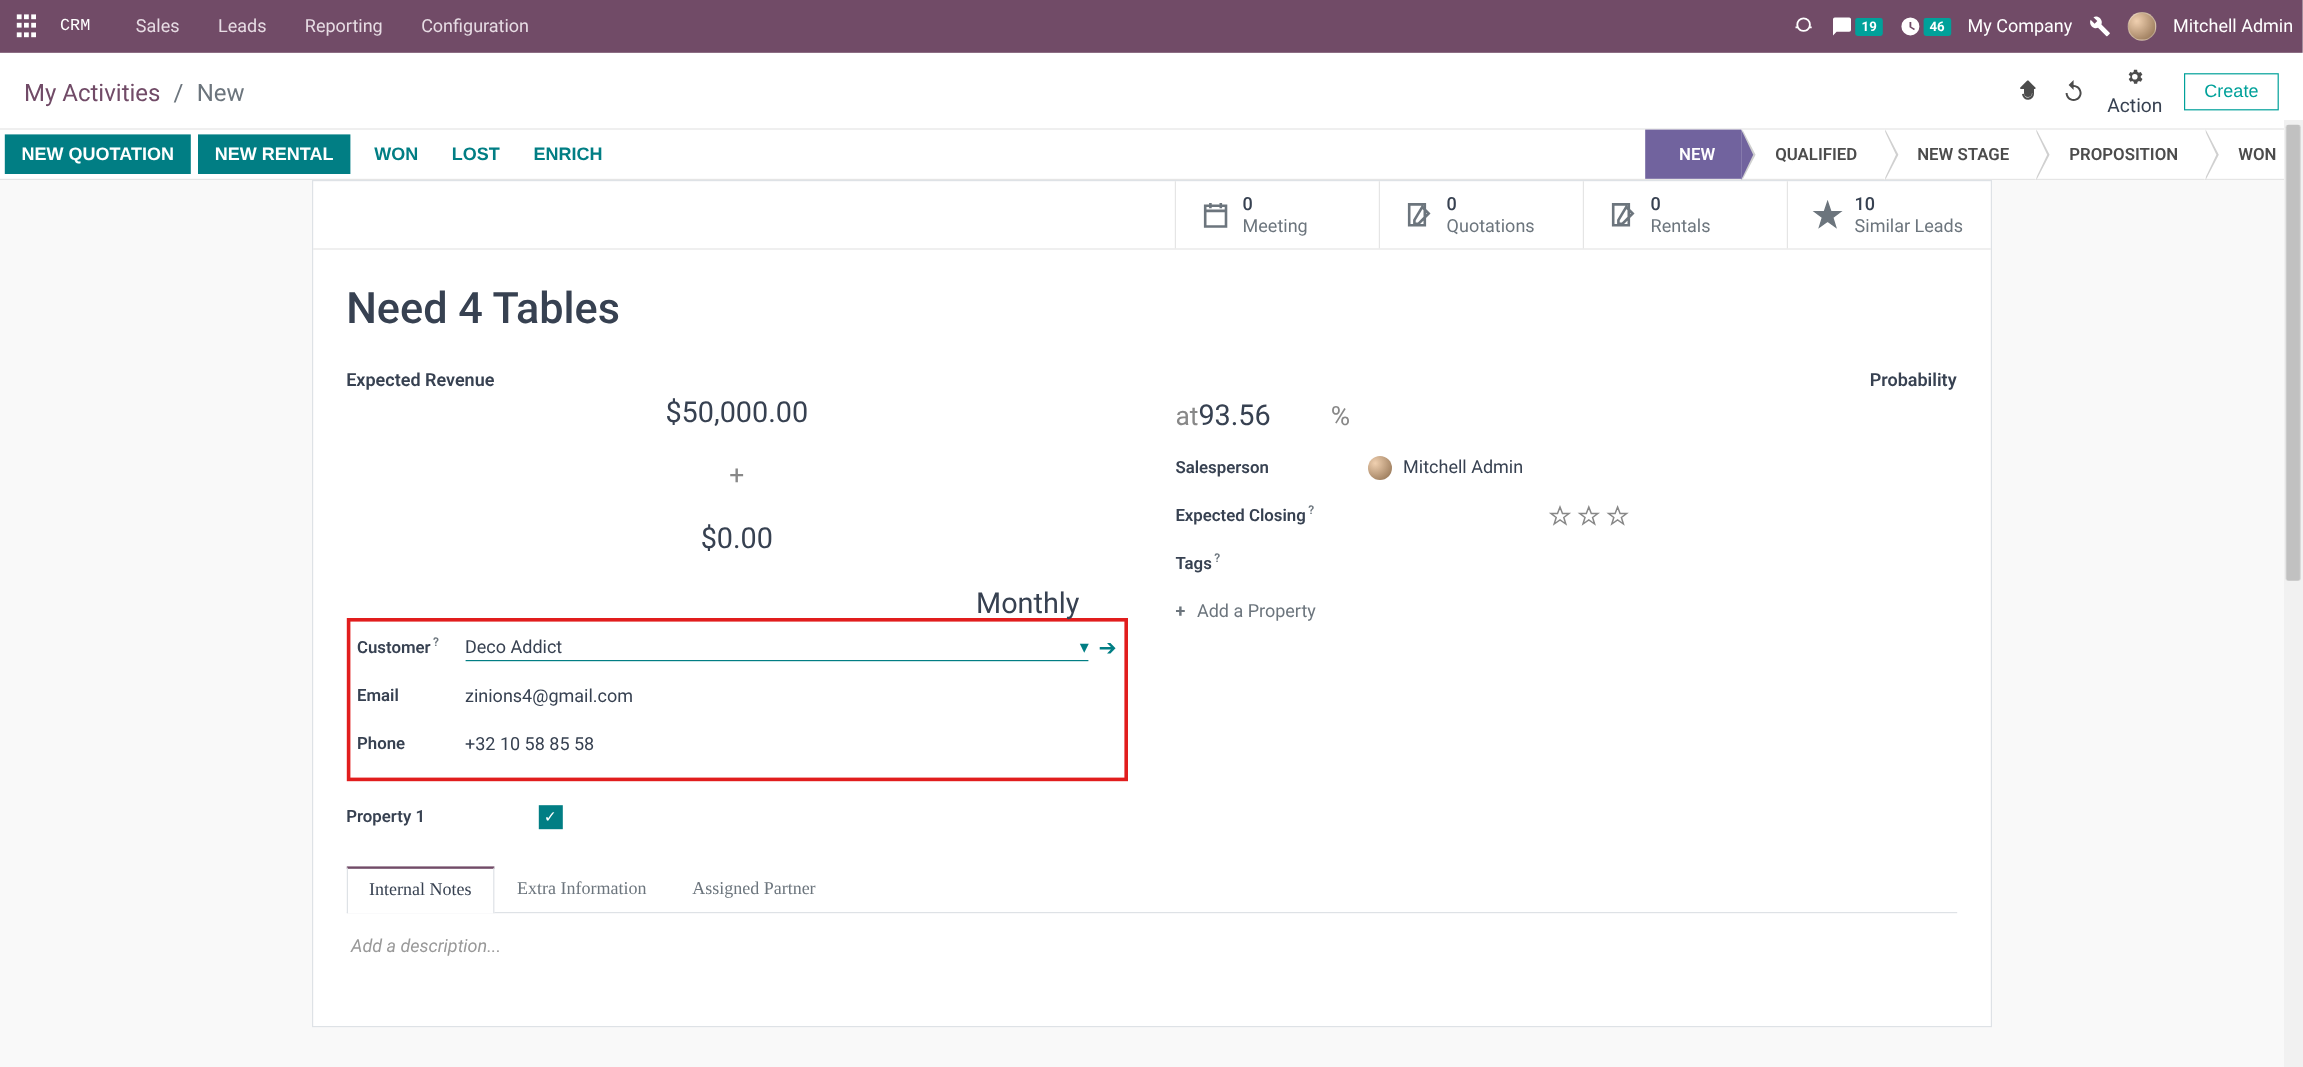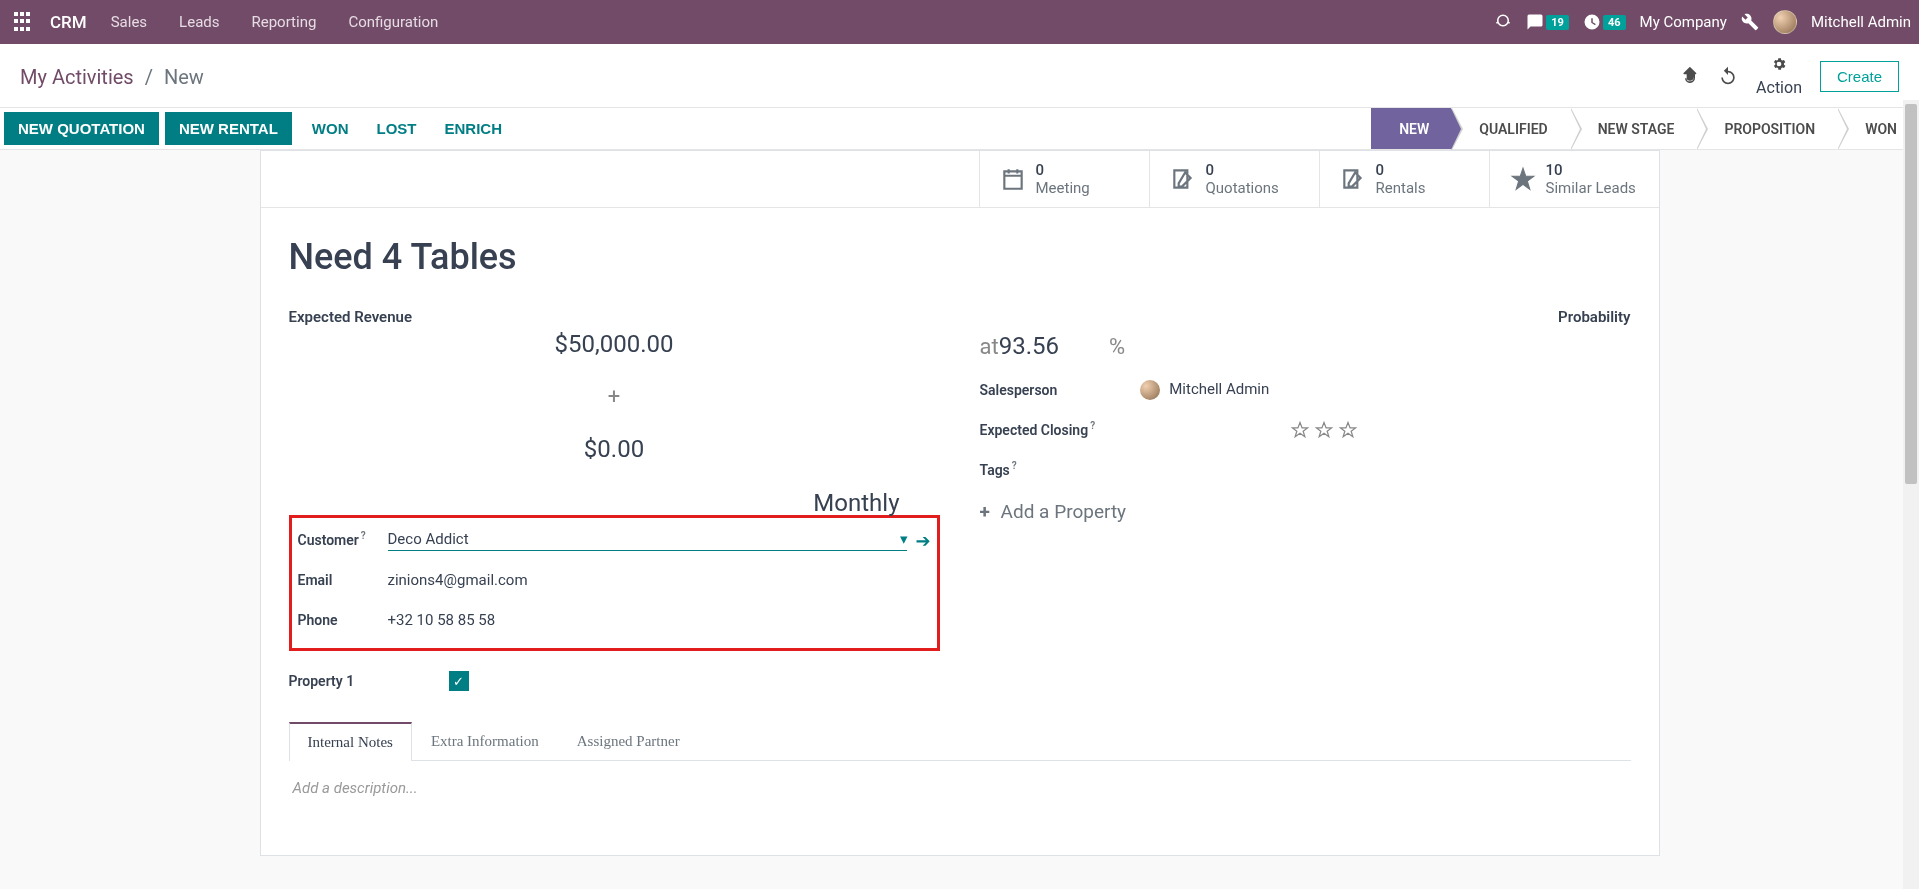--- a/index.html
+++ b/index.html
@@ -3,21 +3,21 @@
 <meta charset="utf-8">
 <style>
 * { margin: 0; padding: 0; box-sizing: border-box; }
 body { font-family: -apple-system, BlinkMacSystemFont, "Segoe UI", Roboto, "Helvetica Neue", Arial, sans-serif; font-size: 14px; color: #374151; background: #fff; }
 
 
 .navbar { background: #714b67; color: #fff; display: flex; align-items: center; height: 44px; padding: 0 8px; }
 .nav-left { display: flex; align-items: center; gap: 4px; }
 .apps-icon { width: 20px; height: 20px; display: inline-flex; flex-wrap: wrap; gap: 2px; margin: 0 12px 0 6px; cursor: pointer; }
 .apps-icon span { width: 4px; height: 4px; background: #fff; }
-.nav-brand { font-size: 17px; font-weight: 500; margin-right: 6px; }
+.nav-brand { font-size: 14px; font-weight: 500; margin-right: 20px; font-family: Liberation Mono, monospace; }
 .nav-item { font-size: 15px; padding: 0 14px; cursor: pointer; color: #e7dce4; }
 .nav-right { margin-left: auto; display: flex; align-items: center; gap: 14px; }
 .nav-icon { position: relative; cursor: pointer; display: flex; align-items: center; }
 .nav-icon svg { fill: #fff; width: 18px; height: 18px; }
 .badge { background: #00a19a; color: #fff; font-size: 11px; padding: 1px 5px; border-radius: 2px; margin-left: 2px; font-weight: bold; }
 .company-name { font-size: 15px; color: #fff; cursor: pointer; }
 .avatar { width: 24px; height: 24px; border-radius: 50%; background: radial-gradient(circle at 30% 30%, #f0d0b0, #8a6a4a); border: 1px solid rgba(255,255,255,0.3); }
 .user-name { font-size: 15px; color: #fff; }
 
 
@@ -86,21 +86,21 @@
 .prob-row { display: flex; align-items: baseline; margin-top: 6px; }
 .prob-at { font-size: 22px; color: #888; }
 .prob-val { font-size: 24px; }
 .prob-pct { font-size: 22px; color: #888; margin-left: 50px; }
 
 .checkbox { width: 20px; height: 20px; background: #017e84; display: inline-flex; align-items: center; justify-content: center; color: #fff; font-size: 13px; }
 
 .stars { display: flex; gap: 4px; }
 .stars svg { width: 20px; height: 20px; fill: none; stroke: #888; stroke-width: 1.5; }
 
-.add-property { color: #6c757d; cursor: pointer; font-size: 19px; margin-top: 12px; }
+.add-property { color: #6c757d; cursor: pointer; font-size: 15px; margin-top: 12px; }
 .add-property .plus { font-weight: bold; margin-right: 6px; }
 
 .avatar-sm { width: 20px; height: 20px; border-radius: 50%; background: radial-gradient(circle at 30% 30%, #f0d0b0, #8a6a4a); display: inline-block; vertical-align: middle; margin-right: 6px; }
 
 
 .tabs { display: flex; border-bottom: 1px solid #dee2e6; margin-top: 18px; }
 .tab { padding: 10px 18px; font-size: 15px; color: #6c757d; cursor: pointer; border: 1px solid transparent; border-bottom: none; position: relative; top: 1px; font-family: Liberation Serif, serif; }
 .tab.active { color: #374151; border-color: #dee2e6; background: #fff; border-top: 2px solid #714b67; }
 .tab-content { padding: 18px 4px; }
 .placeholder { color: #999; font-style: italic; font-size: 15px; }

